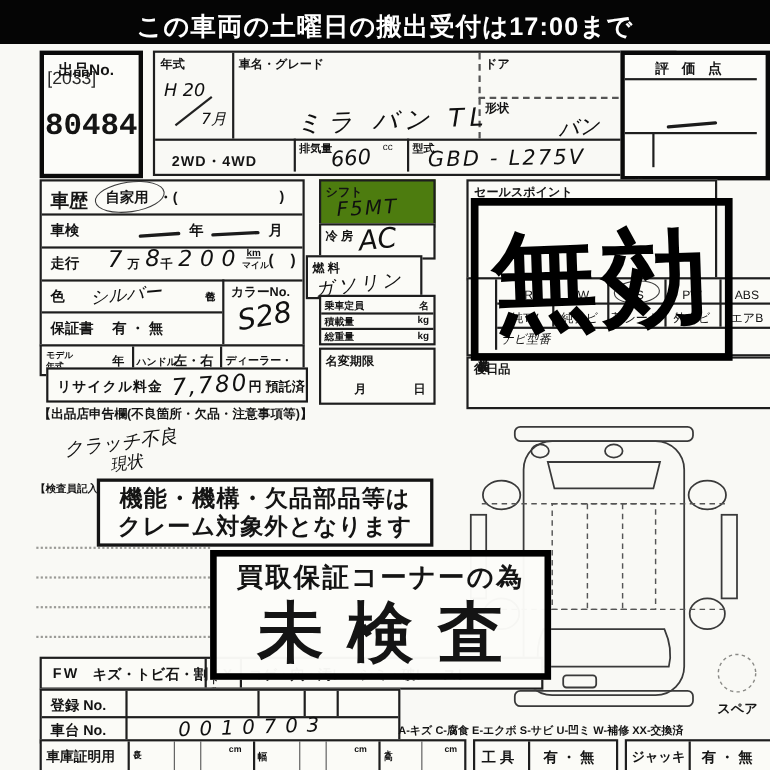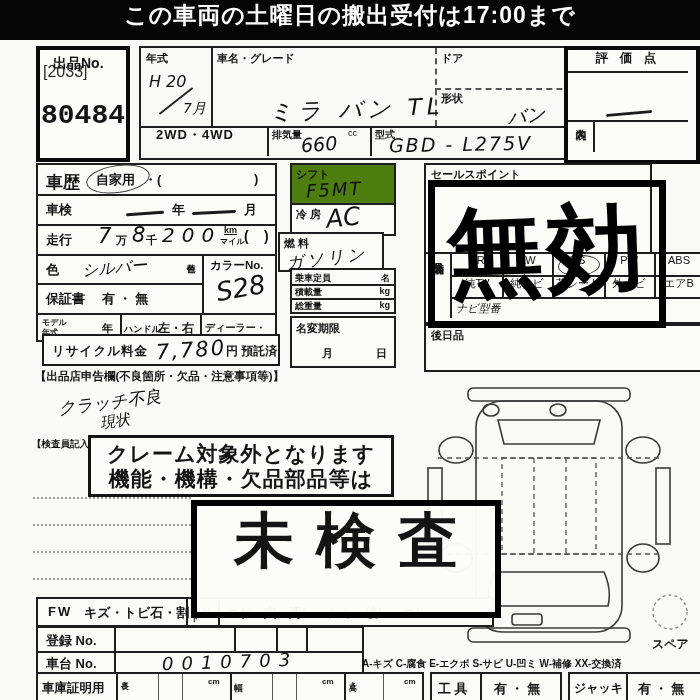--- a/index.html
+++ b/index.html
@@ -9,21 +9,21 @@
   .a{position:absolute}
   .l{font-weight:bold;color:#141414}
   .hand{font-family:"DejaVu Sans",sans-serif;font-style:italic;color:#101010}
   .bx{position:absolute;border:2px solid #1e1e1e}
   .vl{position:absolute;border-left:2px solid #1e1e1e}
   .hl{position:absolute;border-top:2px solid #1e1e1e}
   .vt{writing-mode:vertical-rl;text-orientation:upright;letter-spacing:0}
   .dash{position:absolute;height:2.5px;background:#1b1b1b;border-radius:2px}
   .dot{position:absolute;border-top:2px dotted #9a9a96}
   .ellipse{position:absolute;border:1.6px solid #3c3c3c;border-radius:50%}
-  .ctr{display:flex;align-items:flex-start;justify-content:center}
+  .ctr{display:flex;align-items:flex-end;justify-content:center}
 </style>
 </head>
 <body>
 
 <div class="a" style="left:0;top:40px;width:700px;height:660px;background:#f9f9f5"></div>
 
 <div class="a ctr" style="left:0;top:0;width:700px;height:40px;background:#050505">
   <span class="l" style="color:#fff;font-size:23px;letter-spacing:1px">この車両の土曜日の搬出受付は17:00まで</span>
 </div>
 
@@ -131,22 +131,22 @@
   <span class="a l" style="left:182px;top:7px;font-size:12px">円 預託済</span>
 </div>
 
 <span class="a l" style="left:35px;top:369px;font-size:11.5px">【出品店申告欄(不良箇所・欠品・注意事項等)】</span>
 
 <span class="a hand" style="left:58px;top:391px;font-size:17px;transform:rotate(-7deg)">クラッチ不良</span>
 <span class="a hand" style="left:100px;top:412px;font-size:15px;transform:rotate(-9deg)">現状</span>
 
 <span class="a l" style="left:32px;top:438px;font-size:9.5px;z-index:1">【検査員記入】</span>
 <div class="a" style="left:88px;top:435px;width:300px;height:56px;border:3.5px solid #141414;background:#fcfcf9;z-index:3;display:flex;flex-direction:column;align-items:center;justify-content:center">
+  <span class="l" style="font-size:21px;line-height:25px;letter-spacing:1px">機能・機構・欠品部品等は</span>
   <span class="l" style="font-size:21px;line-height:25px;letter-spacing:1px">クレーム対象外となります</span>
-  <span class="l" style="font-size:21px;line-height:25px;letter-spacing:1px">機能・機構・欠品部品等は</span>
 </div>
 
 <div class="dot" style="left:33px;top:497px;width:158px"></div>
 <div class="dot" style="left:33px;top:524px;width:158px"></div>
 <div class="dot" style="left:33px;top:551px;width:158px"></div>
 <div class="dot" style="left:33px;top:578px;width:158px"></div>
 
 <div class="bx" style="left:290px;top:163px;width:102px;height:40px;background:#4d7c0f">
   <span class="a l" style="left:4px;top:2px;font-size:11px">シフト</span>
   <span class="a hand" style="left:14px;top:14px;font-size:18px;letter-spacing:2px;transform:rotate(-3deg)">F5MT</span>
@@ -234,20 +234,21 @@
     <line x1="40" y1="174" x2="262" y2="174"></line>
     <rect x="104" y="78" width="94" height="96"></rect>
     <line x1="136" y1="78" x2="136" y2="174"></line>
     <line x1="168" y1="78" x2="168" y2="174"></line>
   </g>
   <circle cx="272" cy="232" r="17" fill="none" stroke="#8a8a86" stroke-width="1.3" stroke-dasharray="3,3"></circle>
 </svg>
 <span class="a l" style="left:652px;top:636px;font-size:12px">スペア</span>
 
 <div class="a" style="left:191px;top:500px;width:298px;height:106px;border:6px solid #000;background:rgba(252,252,249,0.97);z-index:5;display:flex;flex-direction:column;align-items:center;justify-content:flex-start">
+  <span style="font-size:24px;font-weight:800;letter-spacing:2px;margin-top:3px;white-space:nowrap">買取保証コーナーの為</span>
   <span style="font-size:60px;font-weight:900;letter-spacing:22px;line-height:68px;margin-left:22px;white-space:nowrap;font-family:'DejaVu Sans',sans-serif">未検査</span>
 </div>
 
 <div class="bx" style="left:36px;top:597px;width:454px;height:26px;background:#fbfbf7;z-index:2">
   <span class="a l" style="left:10px;top:5px;font-size:13px;letter-spacing:2px">FW</span>
   <span class="a l" style="left:46px;top:5px;font-size:13px">キズ・トビ石・割レX</span>
   <div class="vl" style="left:148px;top:0;height:26px"></div>
   <span class="a l vt" style="left:152px;top:1px;font-size:8px;line-height:9px;height:24px">シート内装</span>
   <div class="vl" style="left:180px;top:0;height:26px"></div>
   <span class="a l" style="left:188px;top:6px;font-size:12.5px;white-space:nowrap">コゲ・穴・汚レ・シミ・破レ・スレ</span>

